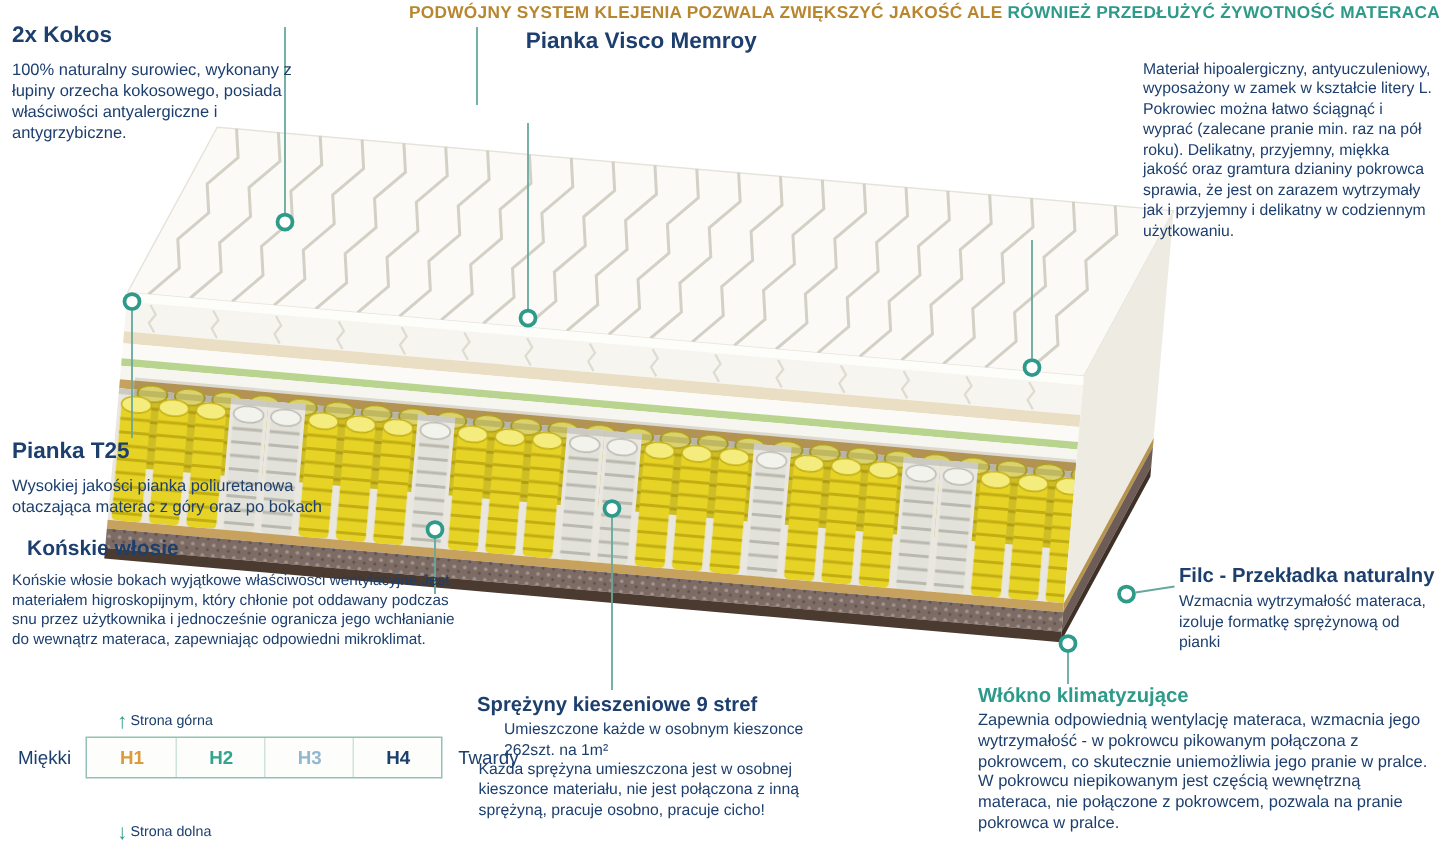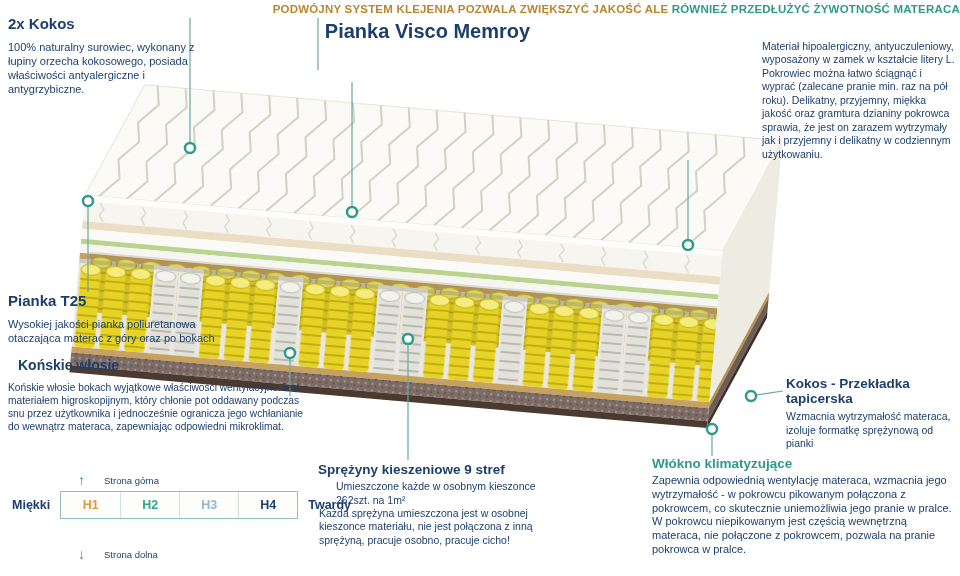--- a/index.html
+++ b/index.html
@@ -7,28 +7,28 @@
   body{position:relative;font-family:"Liberation Sans",sans-serif;background:#ffffff;overflow:hidden}
   .abs{position:absolute}
   .hdr{width:960px;text-align:right;font-size:11.5px;font-weight:bold;letter-spacing:.2px;white-space:nowrap}
   .hdr .p1{color:#b8862e}
   .hdr .p2{color:#2e9a8a}
   .ttl{font-weight:bold;color:#1d3f6e;line-height:1.12}
   .ttl.teal{color:#2e9a8a}
   .bdy{color:#1d3f6e;line-height:1.28}
   svg.layer{position:absolute;left:0;top:0;pointer-events:none}
   .scale-row{display:flex;align-items:center;gap:10px}
-  .endlab{font-weight:bold;color:#1d3f6e;font-size:12.5px}
+  .endlab{font-weight:normal;color:#1d3f6e;font-size:12.5px}
   .segs{display:flex;border:1px solid #93c0b7;background:#fdfdfb}
   .seg{width:59px;height:26px;display:flex;align-items:center;justify-content:center;font-weight:bold;font-size:12.5px;border-left:1px solid #cfe3de;cursor:pointer}
   .seg:first-child{border-left:none}
   .c1{color:#dd9a3c}.c2{color:#35a38e}.c3{color:#93b7cf}.c4{color:#1d3f6e}
   .label-arrow{display:flex;align-items:center}
   .arr{color:#2e9a8a;font-weight:bold;font-size:14px}
-  .arrlabel{color:#1d3f6e;font-size:9.5px;margin-left:19px}
+  .arrlabel{color:#1d3f6e;font-size:9.5px;margin-left:2px}
 </style>
 </head>
 <body>
 
 <svg class="layer" width="960" height="576" viewBox="0 0 960 576">
   <defs>
     <path id="zz" d="m0,0 l19,-19.2 l-2.7,-19.2 l19,-19.2 l-2.7,-19.2 l19,-19.2 l-2.7,-19.2" fill="none" stroke="#d3d1c6" stroke-width="2"></path>
     <path id="fz" d="m0,1 l4,6 l-4,6 l4,6" fill="none" stroke="#dedcd1" stroke-width="1.5"></path>
     <pattern id="spY" width="25" height="90" patternUnits="userSpaceOnUse">
       <rect x="2.5" y="9" width="20" height="79" rx="3" fill="#e6d326"></rect>
@@ -179,35 +179,35 @@
 </svg>
 
 <div class="abs hdr" style="top:3px;left:0">
   <span class="p1">PODWÓJNY SYSTEM KLEJENIA POZWALA ZWIĘKSZYĆ JAKOŚĆ ALE</span><span class="p2"> RÓWNIEŻ PRZEDŁUŻYĆ ŻYWOTNOŚĆ MATERACA</span>
 </div>
 
 <div class="abs ttl" style="left:8px;top:16px;font-size:15px">2x Kokos</div>
 <div class="abs bdy" style="left:8px;top:40px;width:200px;font-size:11px">100% naturalny surowiec, wykonany z łupiny orzecha kokosowego, posiada właściwości antyalergiczne i antygrzybiczne.</div>
 
 <div class="abs" style="left:320px;top:20px;width:215px;text-align:center">
-  <div class="ttl" style="font-size:20px;margin-bottom:5px">Pianka Visco Memroy</div>
+  <div class="ttl" style="font-size:15px;margin-bottom:5px">Pianka Visco Memroy</div>
 </div>
 
 <div class="abs" style="left:762px;top:40px;width:194px">
   <div class="bdy" style="font-size:10.5px">Materiał hipoalergiczny, antyuczuleniowy, wyposażony w zamek w kształcie litery L. Pokrowiec można łatwo ściągnąć i wyprać (zalecane pranie min. raz na pół roku). Delikatny, przyjemny, miękka jakość oraz gramtura dzianiny pokrowca sprawia, że jest on zarazem wytrzymały jak i przyjemny i delikatny w codziennym użytkowaniu.</div>
 </div>
 
 <div class="abs ttl" style="left:8px;top:293px;font-size:15px">Pianka T25</div>
 <div class="abs bdy" style="left:8px;top:317px;width:230px;font-size:11px">Wysokiej jakości pianka poliuretanowa otaczająca materac z góry oraz po bokach</div>
 
 <div class="abs ttl" style="left:18px;top:358px;font-size:14px">Końskie włosie</div>
 <div class="abs bdy" style="left:8px;top:381px;width:300px;font-size:10.2px">Końskie włosie bokach wyjątkowe właściwości wentylacyjne.Jest materiałem higroskopijnym, który chłonie pot oddawany podczas snu przez użytkownika i jednocześnie ogranicza jego wchłanianie do wewnątrz materaca, zapewniając odpowiedni mikroklimat.</div>
 
 <div class="abs" style="left:786px;top:376px;width:172px">
-  <div class="ttl" style="font-size:13.5px;margin-bottom:4px">Kokos - Przekładka tapicerska</div>
+  <div class="ttl" style="font-size:13.5px;margin-bottom:4px">Filc - Przekładka naturalny</div>
   <div class="bdy" style="font-size:10.5px">Wzmacnia wytrzymałość materaca, izoluje formatkę sprężynową od pianki</div>
 </div>
 
 <div class="abs" style="left:652px;top:456px;width:302px">
   <div class="ttl teal" style="font-size:13.5px;margin-bottom:3px">Włókno klimatyzujące</div>
   <div class="bdy" style="font-size:11px;line-height:1.25">Zapewnia odpowiednią wentylację materaca, wzmacnia jego wytrzymałość - w pokrowcu pikowanym połączona z pokrowcem, co skutecznie uniemożliwia jego pranie w pralce. W pokrowcu niepikowanym jest częścią wewnętrzną materaca, nie połączone z pokrowcem, pozwala na pranie pokrowca w pralce.</div>
 </div>
 
 <div class="abs" style="left:318px;top:462px;width:260px">
   <div class="ttl" style="font-size:13.5px;margin-bottom:3px">Sprężyny kieszeniowe 9 stref</div>

